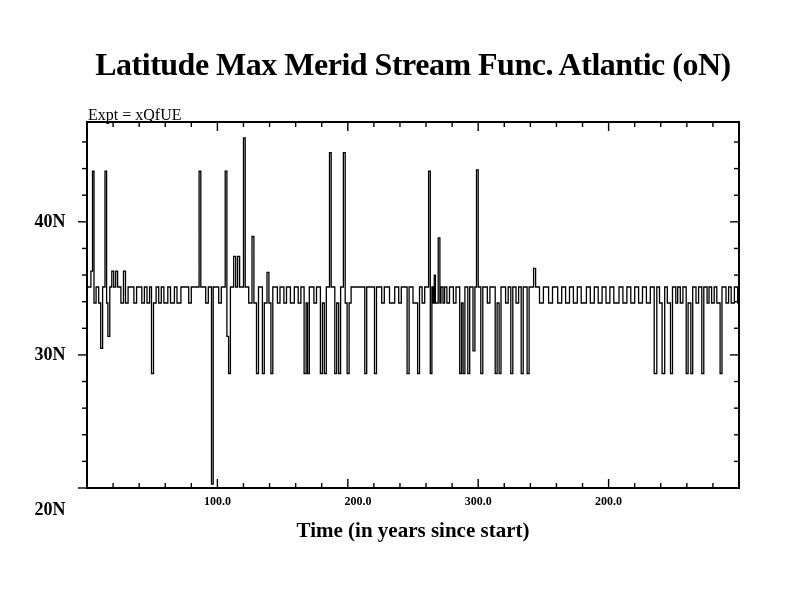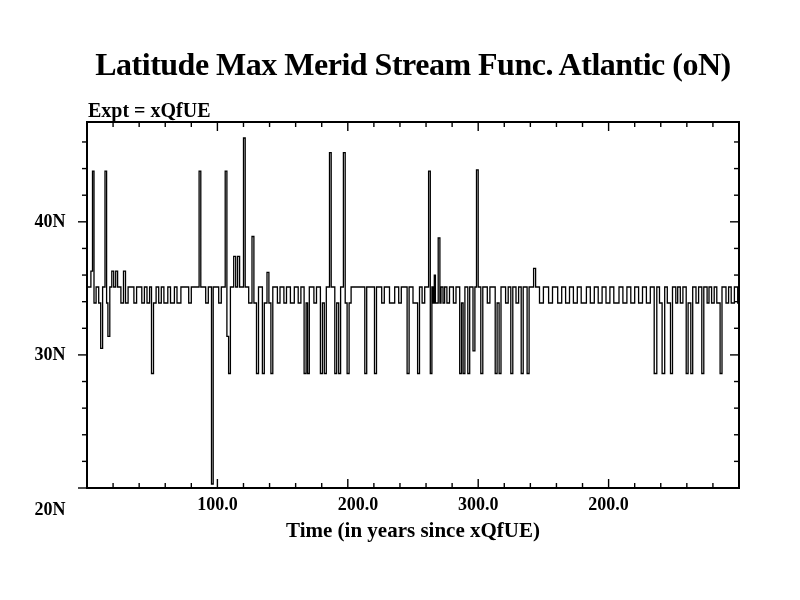--- a/index.html
+++ b/index.html
@@ -4,31 +4,31 @@
 <style>
   html,body{margin:0;padding:0;background:#ffffff;}
   .canvas{
     position:relative;width:800px;height:568px;background:#ffffff;overflow:hidden;
     font-family:"Liberation Serif","DejaVu Serif",serif;color:#000;
   }
   .chart-title{
     position:absolute;left:67px;top:46px;width:692px;text-align:center;
     font-size:32px;font-weight:bold;letter-spacing:-0.5px;white-space:nowrap;
   }
-  .anno{position:absolute;top:99px;font-size:20px;font-weight:bold;white-space:nowrap;}
+  .anno{position:absolute;top:106px;font-size:16px;font-weight:normal;white-space:nowrap;}
   .anno-left{left:88px;}
   .anno-center{left:87px;width:652px;text-align:center;}
   .anno-right{left:87px;width:653px;text-align:right;}
   .x-label{
     position:absolute;left:87px;top:518px;width:652px;text-align:center;
     font-size:21px;font-weight:bold;
   }
   .tick-label-x{
     position:absolute;transform:translateX(-50%);top:494px;
-    font-size:18px;font-weight:bold;white-space:nowrap;
+    font-size:12px;font-weight:bold;white-space:nowrap;
   }
   .tick-label-y{
     position:absolute;left:25px;width:50px;text-align:center;
     font-size:18px;font-weight:bold;white-space:nowrap;
   }
   svg{position:absolute;left:0;top:0;}
 </style>
 </head>
 <body>
 
@@ -122,14 +122,14 @@
       <div class="tick-label-x" style="left: 358px; text-align: right;">200.0</div>
       <div class="tick-label-x" style="left: 478.2px;">300.0</div>
       <div class="tick-label-x" style="left: 608.6px;">200.0</div>
     </div>
   <div id="yticks">
       <div class="tick-label-y" style="top: 499px;">20N</div>
       <div class="tick-label-y" style="top: 343.909px;">30N</div>
       <div class="tick-label-y" style="top: 210.818px;">40N</div>
     </div>
 
-  <div class="x-label">Time (in years since xQfUE)</div>
+  <div class="x-label">Time (in years since start)</div>
 </div>
 
 </body></html>

